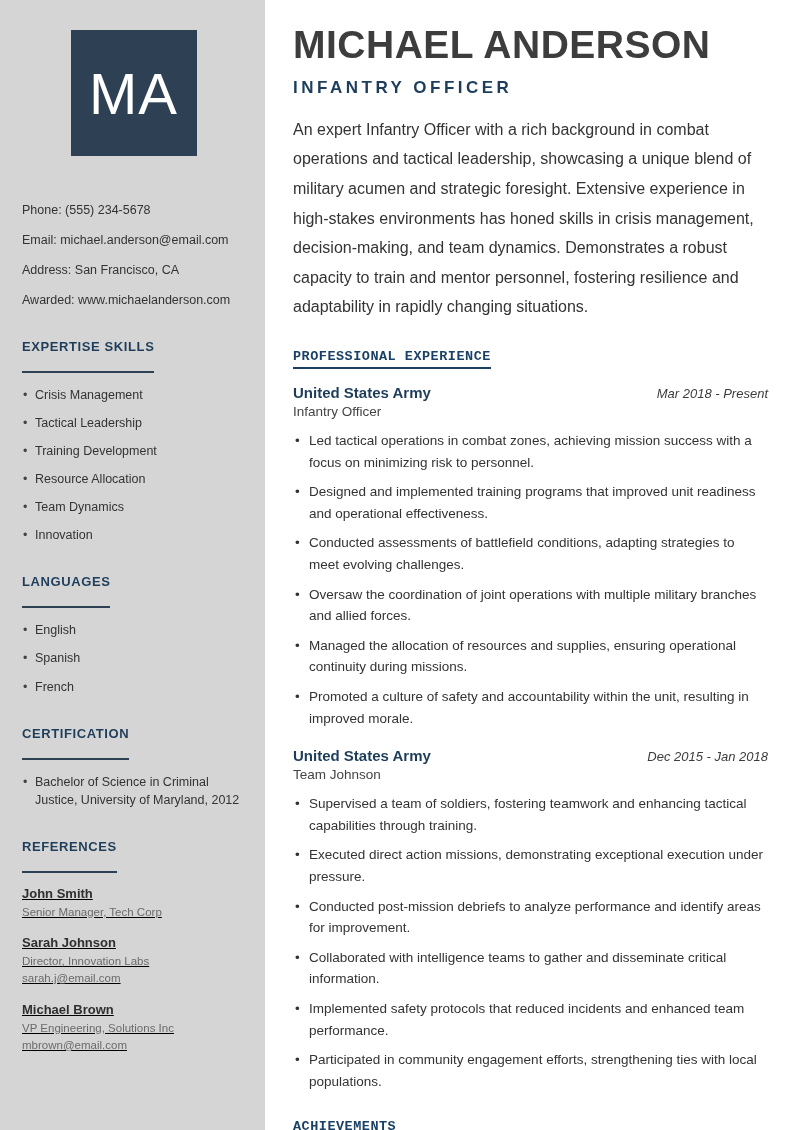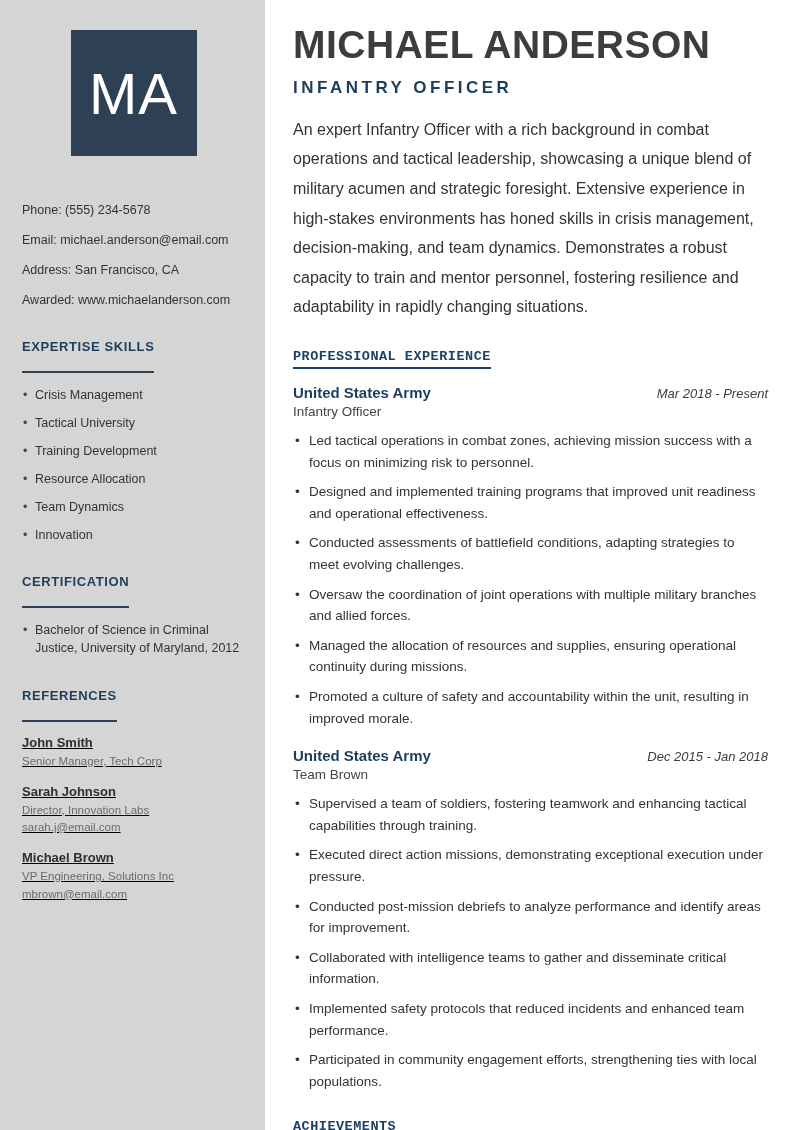--- a/index.html
+++ b/index.html
@@ -67,28 +67,36 @@
       <p class="contact-line">Phone: (555) 234-5678</p>
       <p class="contact-line">Email: michael.anderson@email.com</p>
       <p class="contact-line">Address: San Francisco, CA</p>
       <p class="contact-line">Awarded: www.michaelanderson.com</p>
     </div>
 
     <div class="side-section">
       <h3 class="side-heading">EXPERTISE SKILLS</h3>
       <ul class="side-list">
         <li>Crisis Management</li>
-        <li>Tactical University</li>
+        <li>Tactical Leadership</li>
         <li>Training Development</li>
         <li>Resource Allocation</li>
         <li>Team Dynamics</li>
         <li>Innovation</li>
       </ul>
     </div>
 
+    <div class="side-section">
+      <h3 class="side-heading">LANGUAGES</h3>
+      <ul class="side-list">
+        <li>English</li>
+        <li>Spanish</li>
+        <li>French</li>
+      </ul>
+    </div>
 
     <div class="side-section">
       <h3 class="side-heading">CERTIFICATION</h3>
       <ul class="side-list">
         <li>Bachelor of Science in Criminal Justice, University of Maryland, 2012</li>
       </ul>
     </div>
 
     <div class="side-section">
       <h3 class="side-heading">REFERENCES</h3>
@@ -137,21 +145,21 @@
           <li>Managed the allocation of resources and supplies, ensuring operational continuity during missions.</li>
           <li>Promoted a culture of safety and accountability within the unit, resulting in improved morale.</li>
         </ul>
       </div>
 
       <div class="job">
         <div class="job-header">
           <span class="job-company">United States Army</span>
           <span class="job-dates">Dec 2015 - Jan 2018</span>
         </div>
-        <p class="job-role">Team Brown</p>
+        <p class="job-role">Team Johnson</p>
         <ul class="bullets">
           <li>Supervised a team of soldiers, fostering teamwork and enhancing tactical capabilities through training.</li>
           <li>Executed direct action missions, demonstrating exceptional execution under pressure.</li>
           <li>Conducted post-mission debriefs to analyze performance and identify areas for improvement.</li>
           <li>Collaborated with intelligence teams to gather and disseminate critical information.</li>
           <li>Implemented safety protocols that reduced incidents and enhanced team performance.</li>
           <li>Participated in community engagement efforts, strengthening ties with local populations.</li>
         </ul>
       </div>
     </section>

